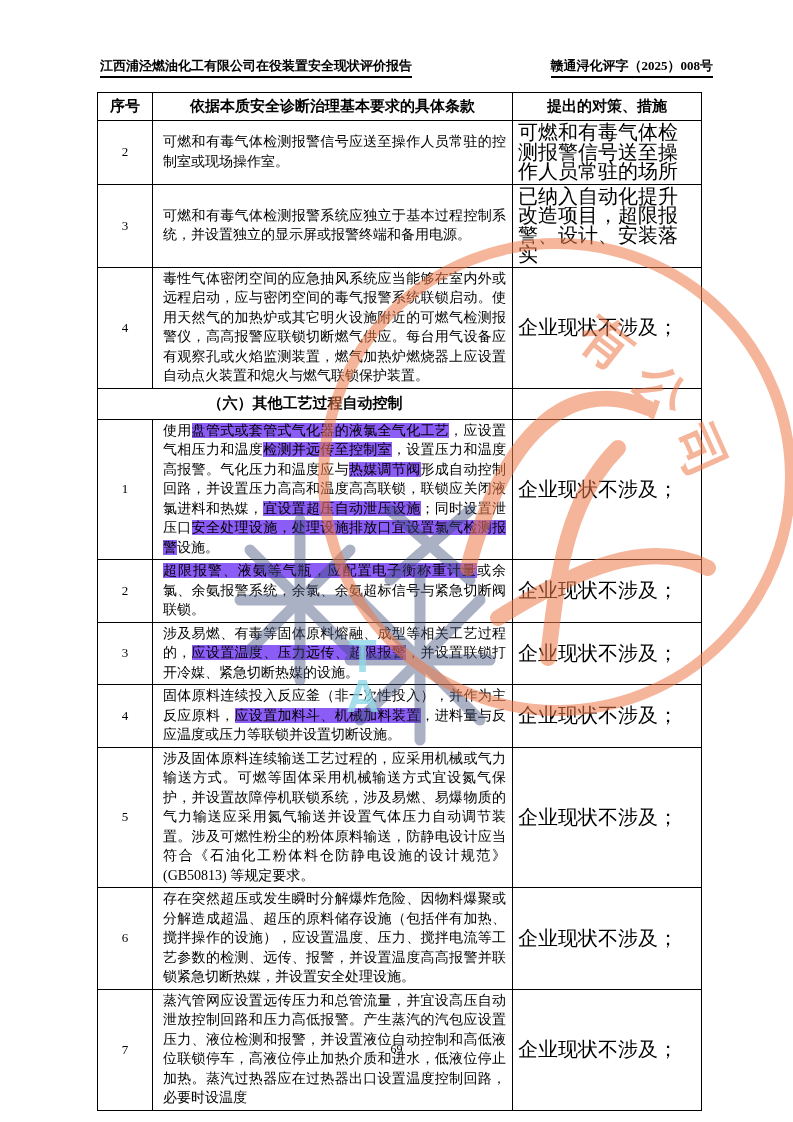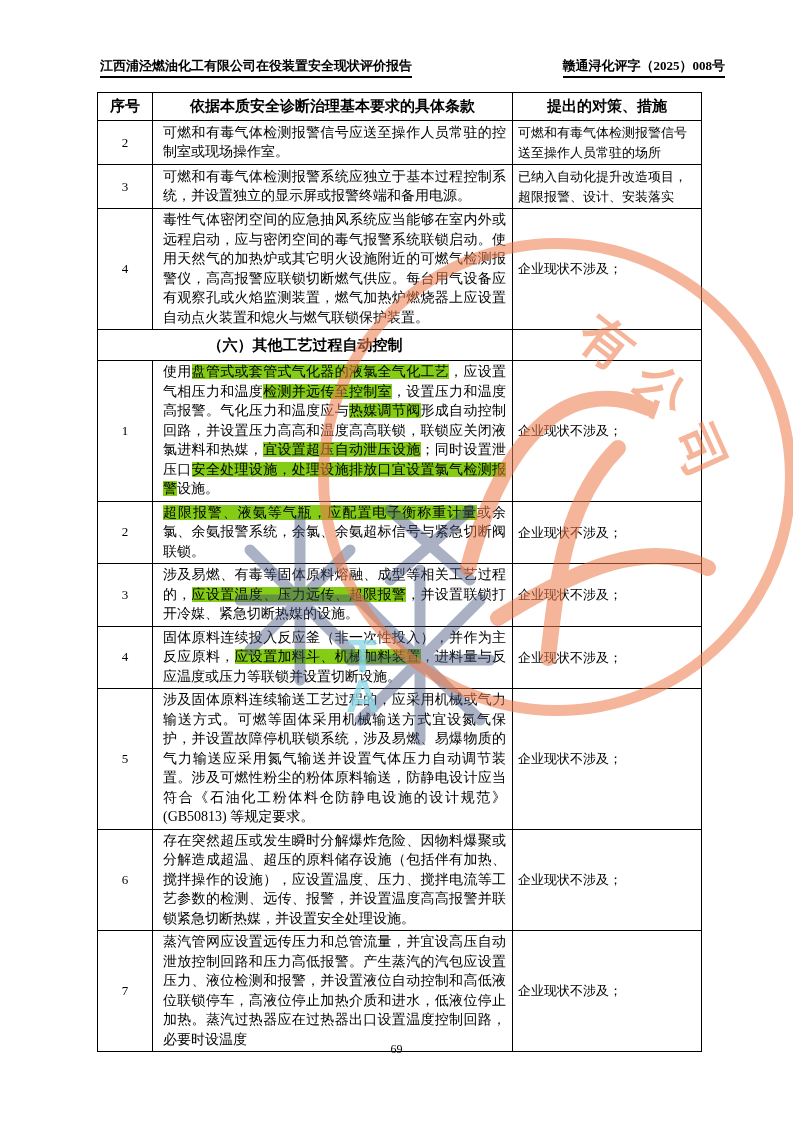--- a/index.html
+++ b/index.html
@@ -6,21 +6,21 @@
   body{
     width:793px;height:1122px;
     background:#ffffff;
     position:relative;
     overflow:hidden;
     font-family:"Liberation Serif","DejaVu Serif",serif;
     color:#000;
   }
   
   .doc-header{
-    position:absolute;top:57px;left:100px;right:68px;
+    position:absolute;top:57px;left:100px;right:80px;
     display:flex;justify-content:space-between;align-items:flex-end;
     font-size:13px;font-weight:bold;
   }
   .doc-header .h-item{
     border-bottom:2px solid #000;
     padding-bottom:1px;
     white-space:nowrap;
   }
   
   table.main-table{
@@ -47,30 +47,30 @@
     font-size:13px;
     font-family:"Liberation Serif","DejaVu Serif",serif;
   }
   td.clause-cell{
     font-size:14px;line-height:19.5px;
     padding:1px 6px 2px 10px;
     text-align:justify;text-justify:inter-ideograph;
     vertical-align:middle;
   }
   td.measure-cell{
-    font-size:13px;line-height:19.5px;
+    font-size:20px;line-height:19.5px;
     padding:2px 5px;
     vertical-align:middle;text-align:left;
   }
   td.section-cell{
     font-size:15px;font-weight:bold;
     text-align:center;vertical-align:middle;
     height:28px;
   }
-  .hl{background:#84cc16;}
+  .hl{background:#8b5cf6;}
   
   .page-number{
     position:absolute;top:1042px;left:0;width:100%;
     text-align:center;font-size:12px;
   }
   
   .wm-layer{position:absolute;inset:0;pointer-events:none;}
   .stamp{
     position:absolute;left:318px;top:238px;width:478px;height:478px;
     opacity:0.55;

